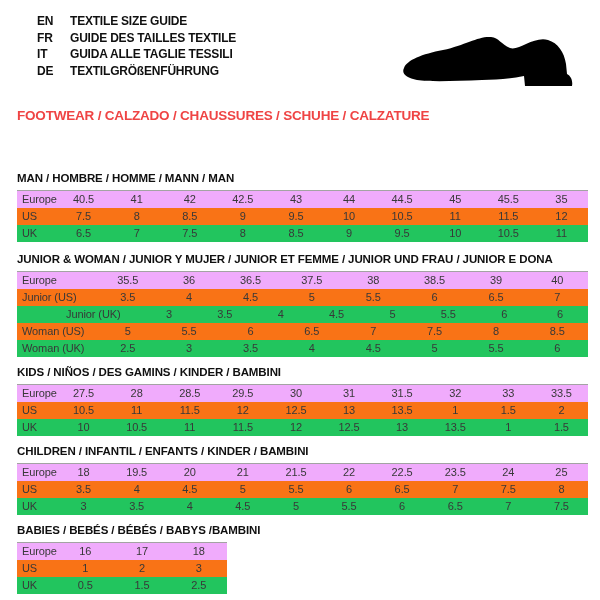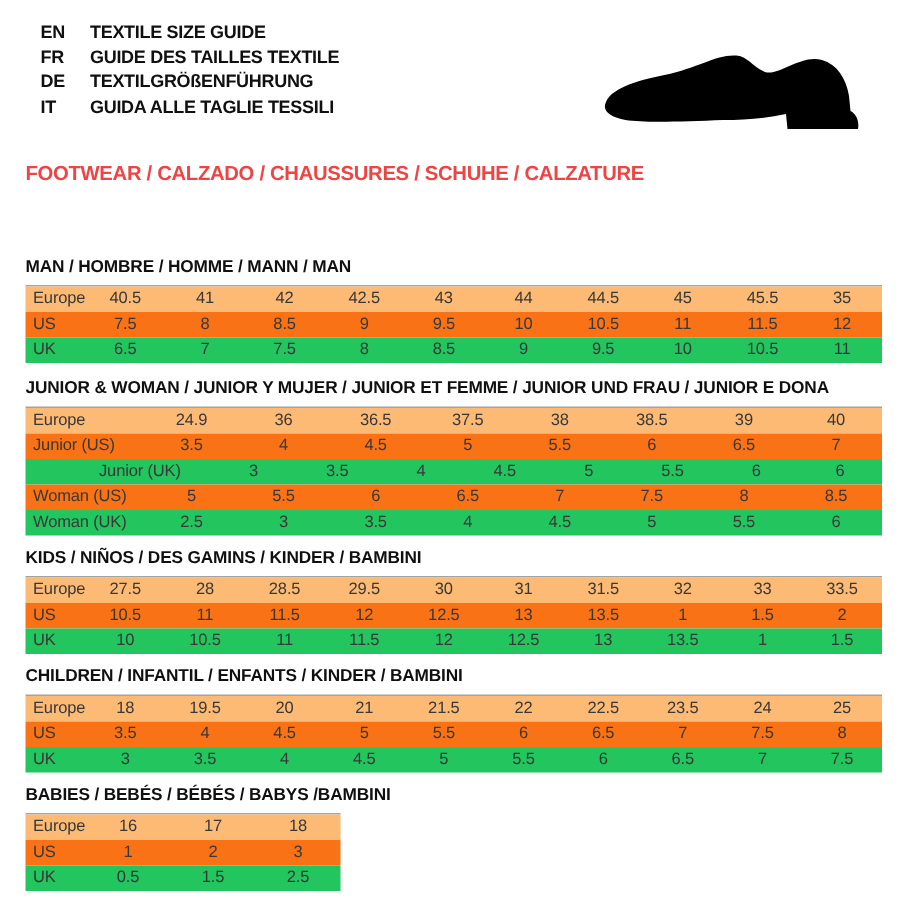--- a/index.html
+++ b/index.html
@@ -1,63 +1,63 @@
 <!DOCTYPE html>
 <html><head>
 <meta charset="utf-8">
 <style>
   * { margin:0; padding:0; box-sizing:border-box; }
   html,body { width:600px; height:600px; background:#ffffff; overflow:hidden; }
   body { font-family:"Liberation Sans", sans-serif; color:#383838; position:relative; }
 
   
-  .lang-list { position:absolute; left:27px; top:13px; }
+  .lang-list { position:absolute; left:37px; top:13px; }
   .lang-row { display:flex; line-height:16.5px; font-size:12px; font-weight:bold; color:#101010; letter-spacing:-0.2px; }
   .lang-code { width:33px; }
   .lang-label { }
 
   
   .shoe-wrap { position:absolute; left:398px; top:22px; width:180px; height:72px; }
   .shoe-wrap svg { width:100%; height:100%; display:block; }
 
   
   .category-title { margin:108px 0 0 17px; font-size:13.5px; line-height:15px; font-weight:bold; color:#ef4444; letter-spacing:-0.2px; }
 
   
   .tables { margin-left:17px; width:571px; }
   .size-section { margin-top:9px; }
   .size-section:first-child { margin-top:49px; }
   .size-section:nth-child(2) { margin-top:11px; }
   .tbl-title { font-size:11.5px; line-height:13px; font-weight:bold; color:#101010; letter-spacing:-0.1px; margin-bottom:5px; }
   .tbl { width:100%; border-top:1px solid #a3a3a3; }
   .trow { display:flex; height:17px; line-height:17px; font-size:11px; letter-spacing:-0.1px; background:#f97316; }
-  .trow.hdr { background:#fdba74; }
+  .trow.hdr { background:#f0abfc; }
   .trow.alt { background:#22c55e; }
   .lbl { flex:0 0 auto; padding-left:5px; text-align:left; }
   .cell { flex:1 1 0; text-align:center; }
 </style>
 </head>
 <body>
 
 <div class="lang-list">
     <div class="lang-row">
       <span class="lang-code">EN</span>
       <span class="lang-label">TEXTILE SIZE GUIDE</span>
     </div>
     <div class="lang-row">
       <span class="lang-code">FR</span>
       <span class="lang-label">GUIDE DES TAILLES TEXTILE</span>
     </div>
     <div class="lang-row">
+      <span class="lang-code">IT</span>
+      <span class="lang-label">GUIDA ALLE TAGLIE TESSILI</span>
+    </div>
+    <div class="lang-row">
       <span class="lang-code">DE</span>
       <span class="lang-label">TEXTILGRÖßENFÜHRUNG</span>
-    </div>
-    <div class="lang-row">
-      <span class="lang-code">IT</span>
-      <span class="lang-label">GUIDA ALLE TAGLIE TESSILI</span>
     </div>
   </div>
 
 <div class="shoe-wrap">
   <svg viewBox="0 0 180 72" xmlns="http://www.w3.org/2000/svg" aria-hidden="true">
     <path fill="#000000" d="M6,46
       C9,38 24,32 45,28
       C68,23 80,14 93,15
       C101,16 103,22 112,26
       C121,29 136,14 150,18
@@ -117,21 +117,21 @@
           <span class="cell">10.5</span>
           <span class="cell">11</span>
         </div>
       </div>
     </section>
     <section class="size-section">
       <div class="tbl-title">JUNIOR &amp; WOMAN / JUNIOR Y MUJER / JUNIOR ET FEMME / JUNIOR UND FRAU / JUNIOR E DONA</div>
       <div class="tbl">
         <div class="trow hdr">
           <span class="lbl" style="width: 80px;">Europe</span>
-          <span class="cell">24.9</span>
+          <span class="cell">35.5</span>
           <span class="cell">36</span>
           <span class="cell">36.5</span>
           <span class="cell">37.5</span>
           <span class="cell">38</span>
           <span class="cell">38.5</span>
           <span class="cell">39</span>
           <span class="cell">40</span>
         </div>
         <div class="trow">
           <span class="lbl" style="width: 80px;">Junior (US)</span>

